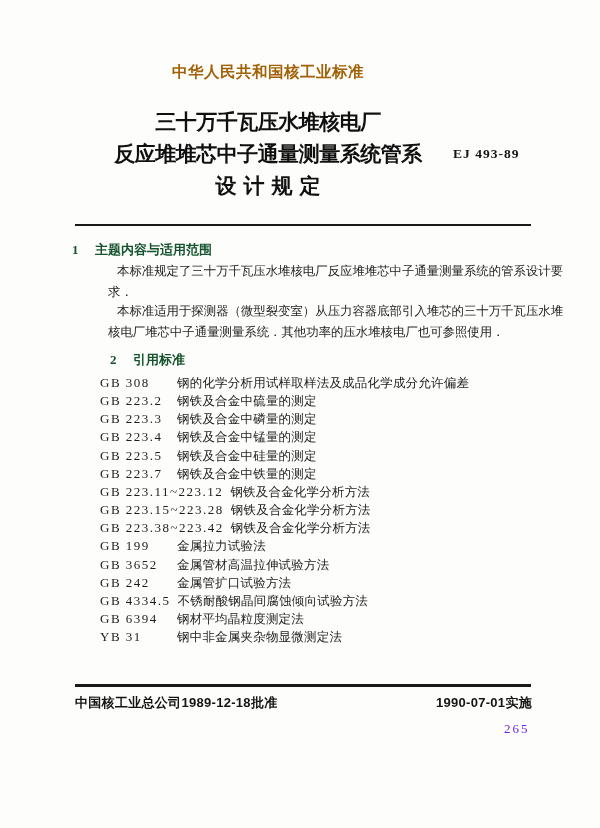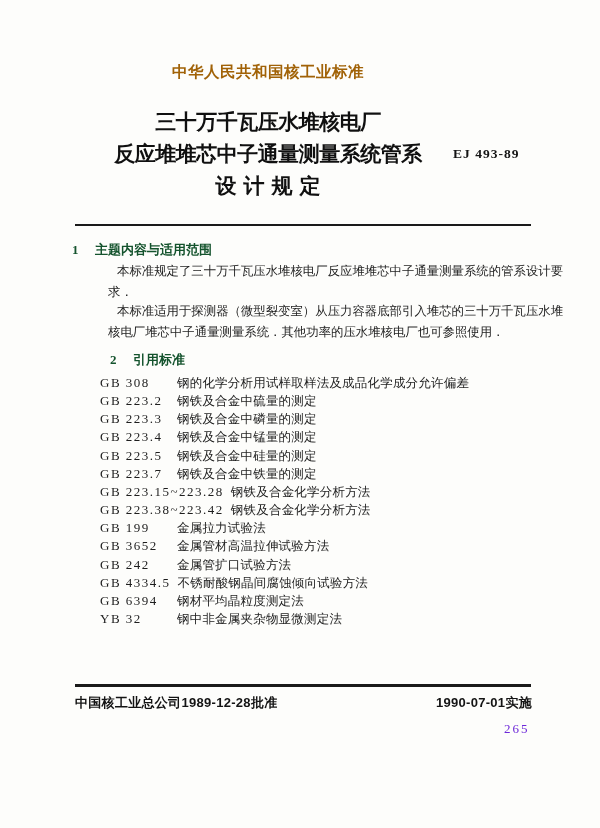--- a/index.html
+++ b/index.html
@@ -124,32 +124,33 @@
     <span class="sec-num">2</span><span>引用标准</span>
   </div>
 
   <div class="ref-list" id="ref-list">
       <div class="ref-row"><span class="ref-code">GB 308</span><span class="ref-title">钢的化学分析用试样取样法及成品化学成分允许偏差</span></div>
       <div class="ref-row"><span class="ref-code">GB 223.2</span><span class="ref-title">钢铁及合金中硫量的测定</span></div>
       <div class="ref-row"><span class="ref-code">GB 223.3</span><span class="ref-title">钢铁及合金中磷量的测定</span></div>
       <div class="ref-row"><span class="ref-code">GB 223.4</span><span class="ref-title">钢铁及合金中锰量的测定</span></div>
       <div class="ref-row"><span class="ref-code">GB 223.5</span><span class="ref-title">钢铁及合金中硅量的测定</span></div>
       <div class="ref-row"><span class="ref-code">GB 223.7</span><span class="ref-title">钢铁及合金中铁量的测定</span></div>
+      <div class="ref-row"><span class="ref-code">GB 223.11~223.12</span><span class="ref-title">钢铁及合金化学分析方法</span></div>
       <div class="ref-row"><span class="ref-code">GB 223.15~223.28</span><span class="ref-title">钢铁及合金化学分析方法</span></div>
       <div class="ref-row"><span class="ref-code">GB 223.38~223.42</span><span class="ref-title">钢铁及合金化学分析方法</span></div>
       <div class="ref-row"><span class="ref-code">GB 199</span><span class="ref-title">金属拉力试验法</span></div>
       <div class="ref-row"><span class="ref-code">GB 3652</span><span class="ref-title">金属管材高温拉伸试验方法</span></div>
       <div class="ref-row"><span class="ref-code">GB 242</span><span class="ref-title">金属管扩口试验方法</span></div>
       <div class="ref-row"><span class="ref-code">GB 4334.5</span><span class="ref-title">不锈耐酸钢晶间腐蚀倾向试验方法</span></div>
       <div class="ref-row"><span class="ref-code">GB 6394</span><span class="ref-title">钢材平均晶粒度测定法</span></div>
-      <div class="ref-row"><span class="ref-code">YB 32</span><span class="ref-title">钢中非金属夹杂物显微测定法</span></div>
+      <div class="ref-row"><span class="ref-code">YB 31</span><span class="ref-title">钢中非金属夹杂物显微测定法</span></div>
     </div>
 
   <div class="rule rule-bottom"></div>
 
   <div class="footer">
-    <span>中国核工业总公司1989-12-28批准</span>
+    <span>中国核工业总公司1989-12-18批准</span>
     <span>1990-07-01实施</span>
   </div>
 
   <div class="page-no">265</div>
 
 </div>
 
 </body></html>

